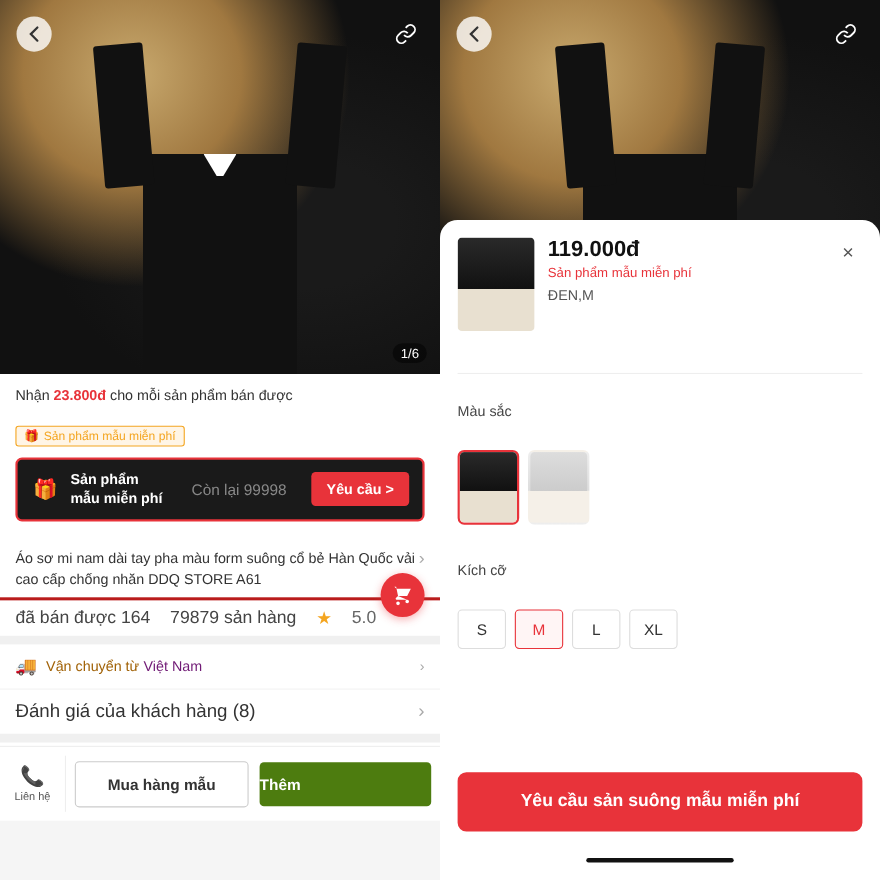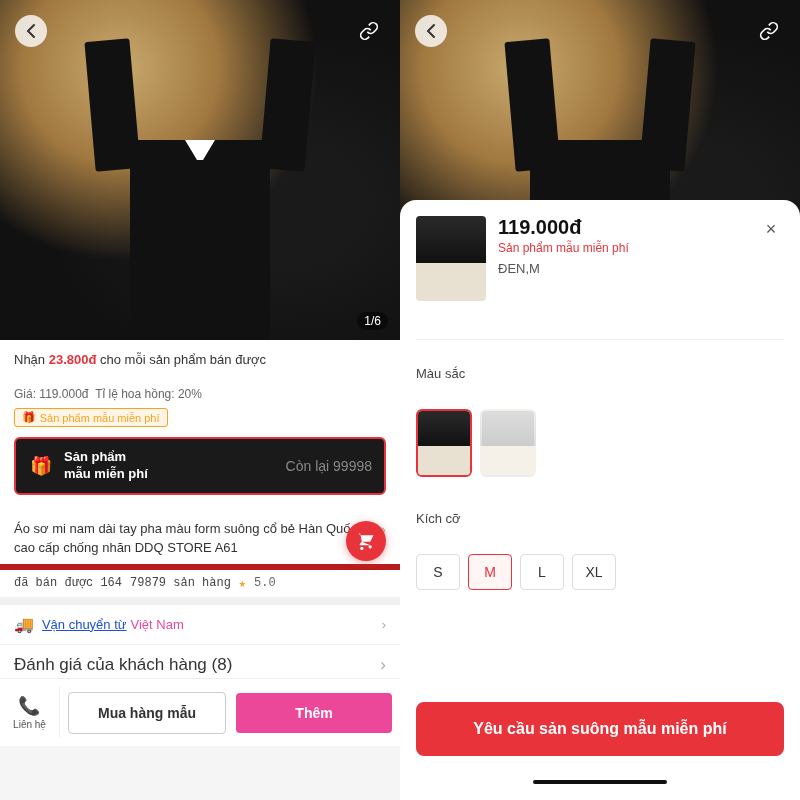--- a/index.html
+++ b/index.html
@@ -228,21 +228,21 @@
       cursor: pointer;
       white-space: nowrap;
       display: flex;
       align-items: center;
       gap: 3px;
     }
 
     .product-name-section {
       padding: 6px 14px 6px 14px;
       background: #fff;
-      border-bottom: 6px solid #b91c1c;
+      border-bottom: 3px solid #b91c1c;
     }
 
     .product-name-text {
       font-size: 13px;
       color: #333;
       line-height: 1.5;
     }
 
     .product-name-row {
       display: flex;
@@ -252,27 +252,26 @@
 
     .chevron-right {
       color: #aaa;
       font-size: 16px;
       margin-top: 2px;
     }
 
     .product-stats-row {
       display: flex;
       align-items: center;
-      gap: 8px;
+      gap: 18px;
       padding: 6px 14px;
-      font-size: 12px;
+      font-size: 16px;
       color: #666;
       background: #fff;
       border-bottom: 8px solid #f0f0f0;
-      font-family: Liberation Mono, monospace;
     }
 
     .stats-sold { color: #444; }
     .stats-count { color: #444; }
     .star-rating { color: #f4a520; }
 
     .shop-fab {
       position: absolute;
       right: 14px;
       bottom: 185px;
@@ -294,22 +293,22 @@
       display: flex;
       align-items: center;
       padding: 10px 14px;
       background: #fff;
       font-size: 13px;
       color: #333;
       border-bottom: 1px solid #f0f0f0;
       cursor: pointer;
     }
 
-    .shipping-row span.label { color: #1d4ed8; text-decoration: underline; }
-    .shipping-origin { color: #ec4899; font-weight: 500; margin-left: 4px; }
+    .shipping-row span.label { color: #a16207; }
+    .shipping-origin { color: #701a75; font-weight: 500; margin-left: 4px; }
     .shipping-chevron { margin-left: auto; color: #aaa; }
     .truck-icon { margin-right: 8px; font-size: 16px; }
 
     .reviews-row {
       display: flex;
       align-items: center;
       padding: 10px 14px;
       background: #fff;
       font-size: 17px;
       color: #333;
@@ -361,27 +360,27 @@
       color: #333;
       cursor: pointer;
       text-align: center;
     }
 
     .them-btn {
       flex: 1;
       margin: 8px 8px 8px 4px;
       padding: 12px 0;
       border: none;
-      background: #ec4899;
+      background: #4d7c0f;
       border-radius: 4px;
       font-size: 14px;
       font-weight: 700;
       color: #fff;
       cursor: pointer;
-      text-align: center;
+      text-align: left;
     }
 
     
     .right-panel {
       width: 400px;
       height: 800px;
       background: #f5f5f5;
       display: flex;
       flex-direction: column;
       position: relative;
@@ -621,37 +620,35 @@
         <path d="M14 11a5 5 0 0 0-7.54-.54l-3 3a5 5 0 0 0 7.07 7.07l1.71-1.71"></path>
       </svg>
     </div>
     <div class="image-counter">1/6</div>
   </div>
 
   <div class="product-info-section">
     <div class="commission-text">
       <span>Nhận </span><span class="commission-amount">23.800đ</span><span> cho mỗi sản phẩm bán được</span>
     </div>
-    <div class="price-commission-row">
-      <span>Giá: 119.000đ</span>&nbsp;&nbsp;<span>Tỉ lệ hoa hồng: 20%</span>
-    </div>
     <div class="free-sample-badge">
       <span>🎁</span>
       <span>Sản phẩm mẫu miễn phí</span>
     </div>
 
     
     <div class="sample-request-banner">
       <div class="sample-banner-left">
         <div class="gift-icon-box">🎁</div>
         <div>
           <div class="sample-banner-text">Sản phẩm<br>mẫu miễn phí</div>
         </div>
       </div>
       <div style="color:#888;font-size:14px;margin-left:4px;">Còn lại 99998</div>
+      <button class="yeu-cau-btn">Yêu cầu &gt;</button>
     </div>
   </div>
 
   <div class="product-name-section">
     <div class="product-name-row">
       <div class="product-name-text">Áo sơ mi nam dài tay pha màu form suông cổ bẻ Hàn Quốc vải cao cấp chống nhăn DDQ STORE A61</div>
       <span class="chevron-right">›</span>
     </div>
   </div>
 

